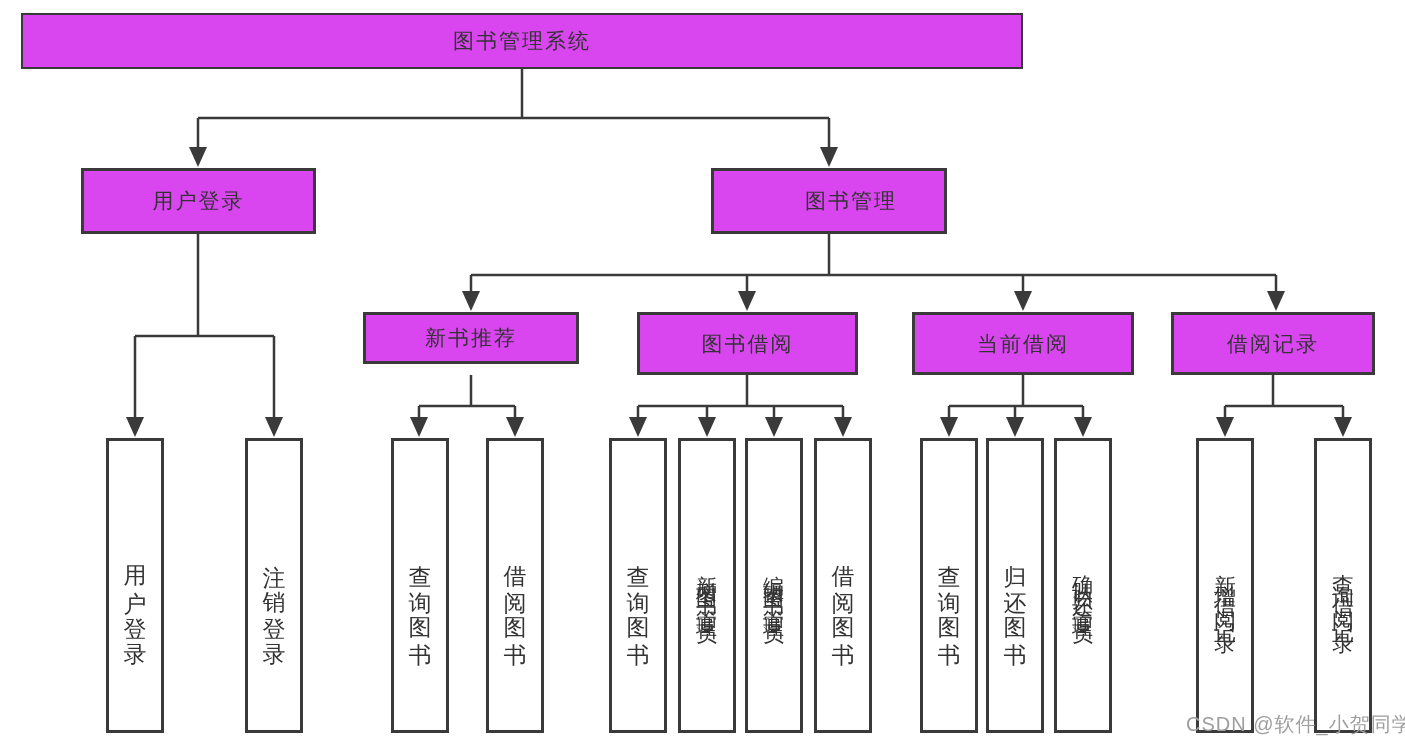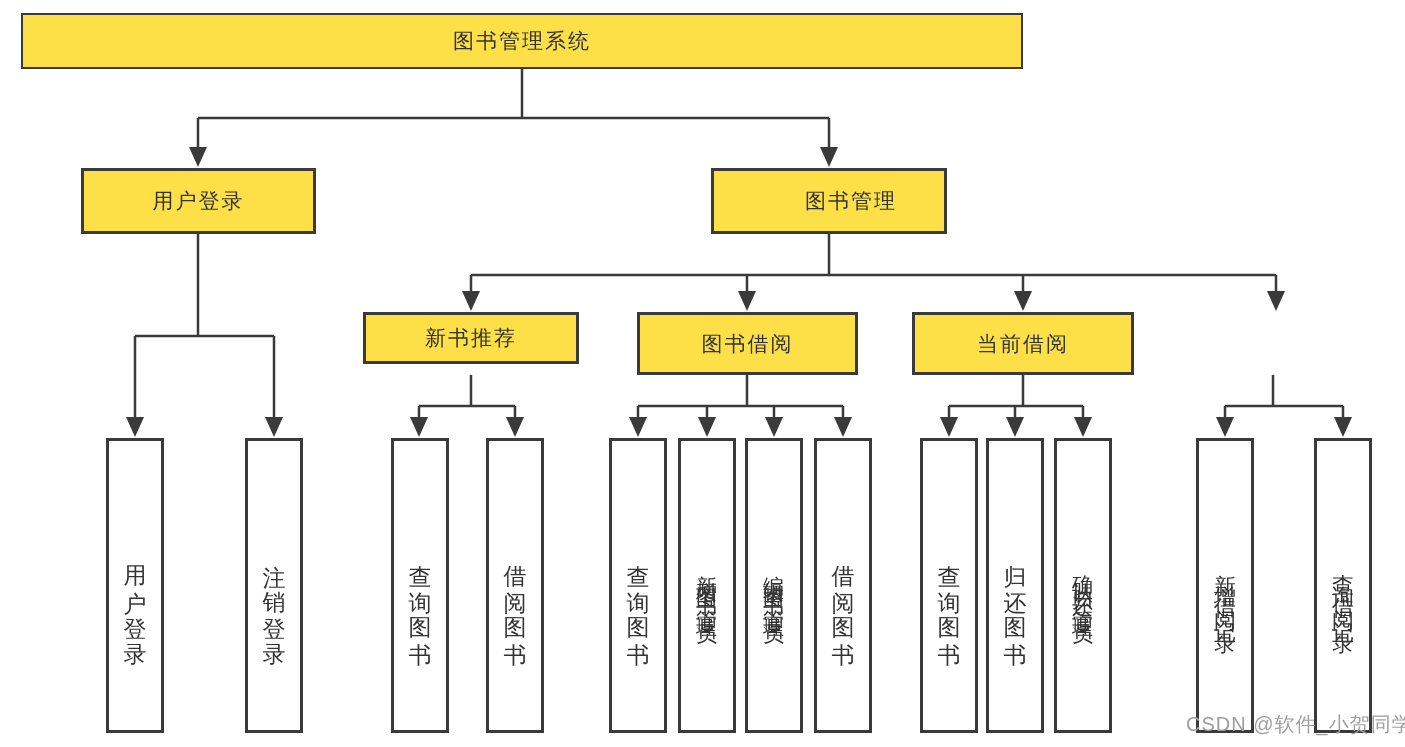--- a/index.html
+++ b/index.html
@@ -14,21 +14,21 @@
   .wires {
     position: absolute;
     left: 0; top: 0;
     width: 1405px; height: 747px;
     pointer-events: none;
   }
   .node {
     position: absolute;
     box-sizing: border-box;
     border: 3px solid #3a3a3a;
-    background: #fde047;
+    background: #d946ef;
     display: flex;
     align-items: center;
     justify-content: center;
     color: #333333;
     font-size: 21px;
     letter-spacing: 2px;
     white-space: nowrap;
   }
   .node.root { border-width: 2.5px; font-size: 21px; }
   .vnode {
@@ -109,20 +109,21 @@
   </svg>
 
   <div class="node root" style="left:21px; top:13px; width:1002px; height:56px;">图书管理系统</div>
 
   <div class="node" style="left:81px; top:168px; width:235px; height:66px;">用户登录</div>
   <div class="node" style="left:711px; top:168px; width:236px; height:66px;padding-left:44px;">图书管理</div>
 
   <div class="node" style="left:363px; top:312px; width:216px; height:52px;">新书推荐</div>
   <div class="node" style="left:912px; top:312px; width:222px; height:63px;">当前借阅</div>
   <div class="node" style="left:637px; top:312px; width:221px; height:63px;">图书借阅</div>
+  <div class="node" style="left:1171px; top:312px; width:204px; height:63px;">借阅记录</div>
 
   <div class="vnode" style="left:106px;">
     <span class="t4">用户登录</span>
   </div>
   <div class="vnode" style="left:245px;">
     <span class="t4">注销登录</span>
   </div>
 
   <div class="vnode" style="left:391px;">
     <span class="t4">查询图书</span>

